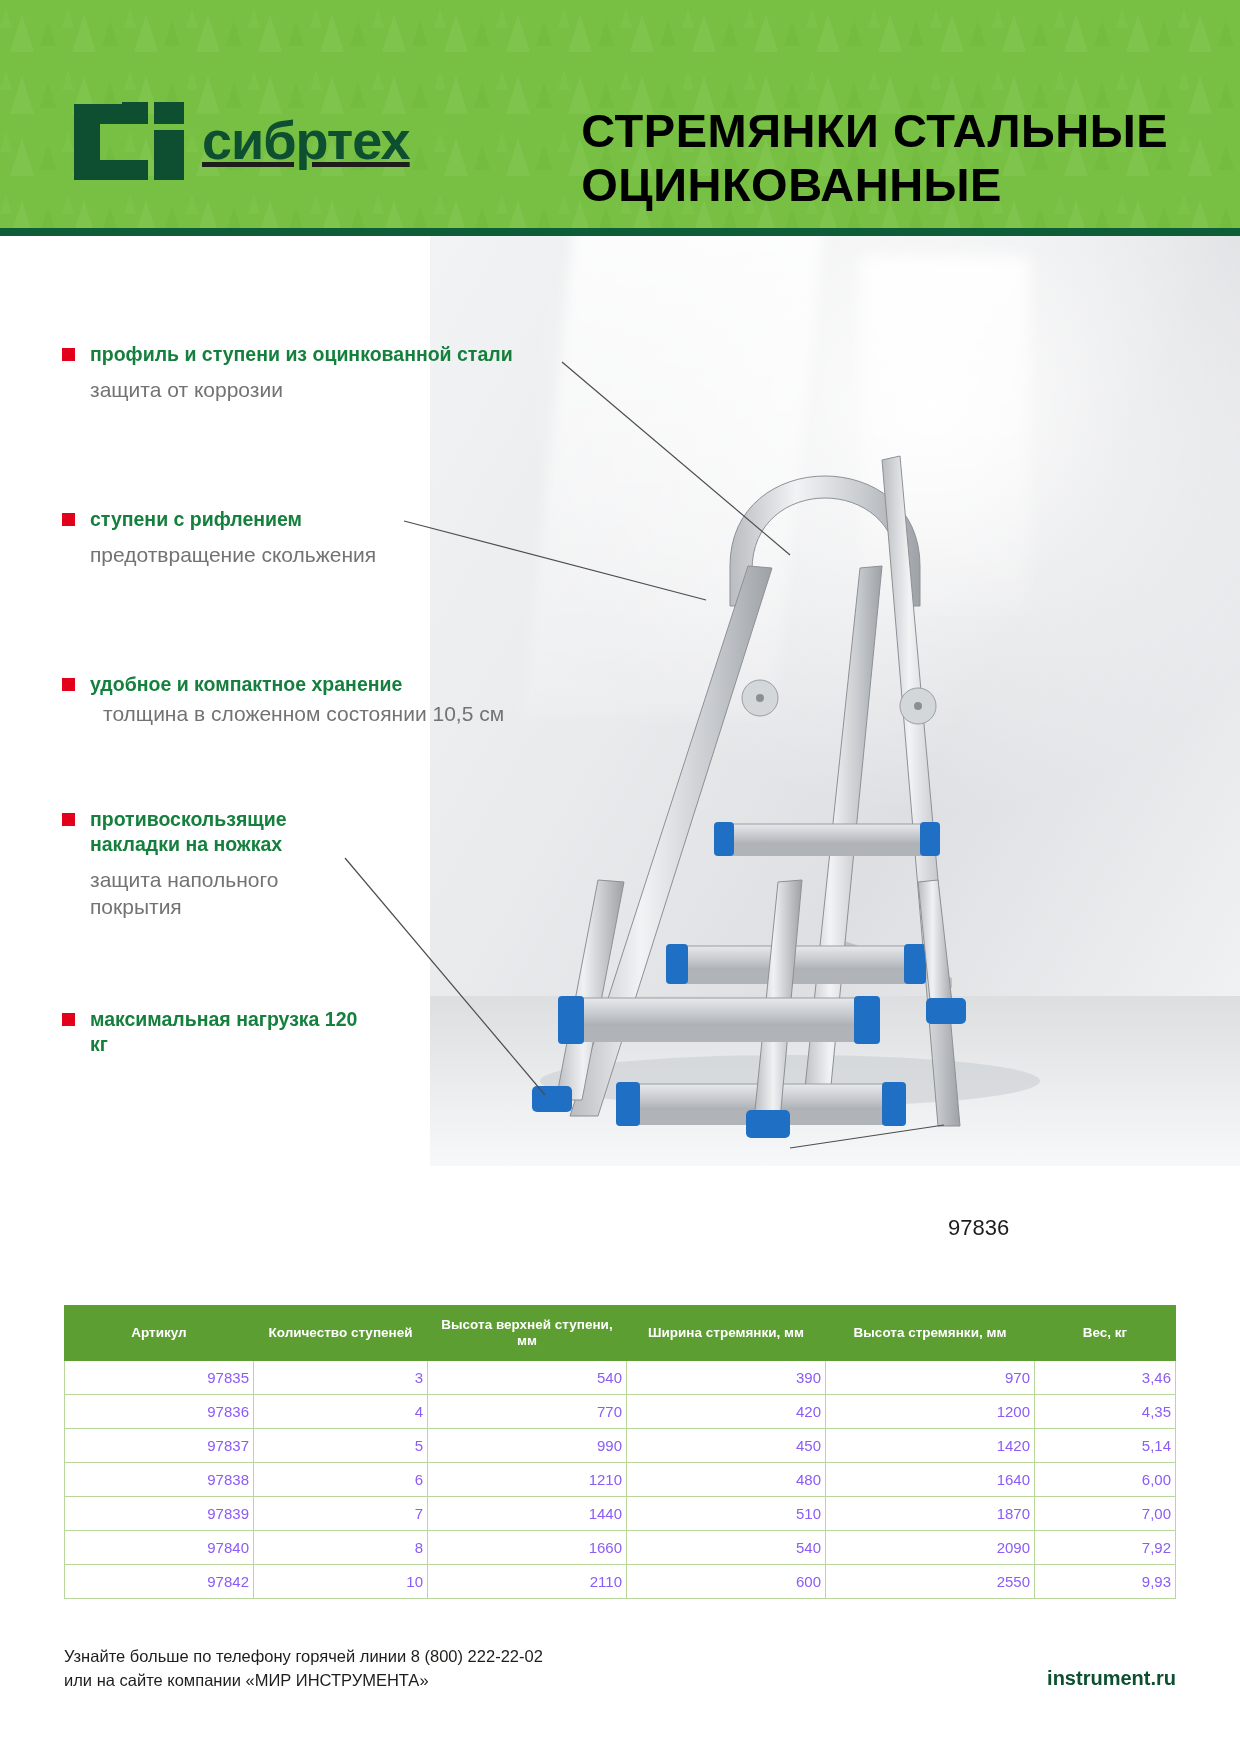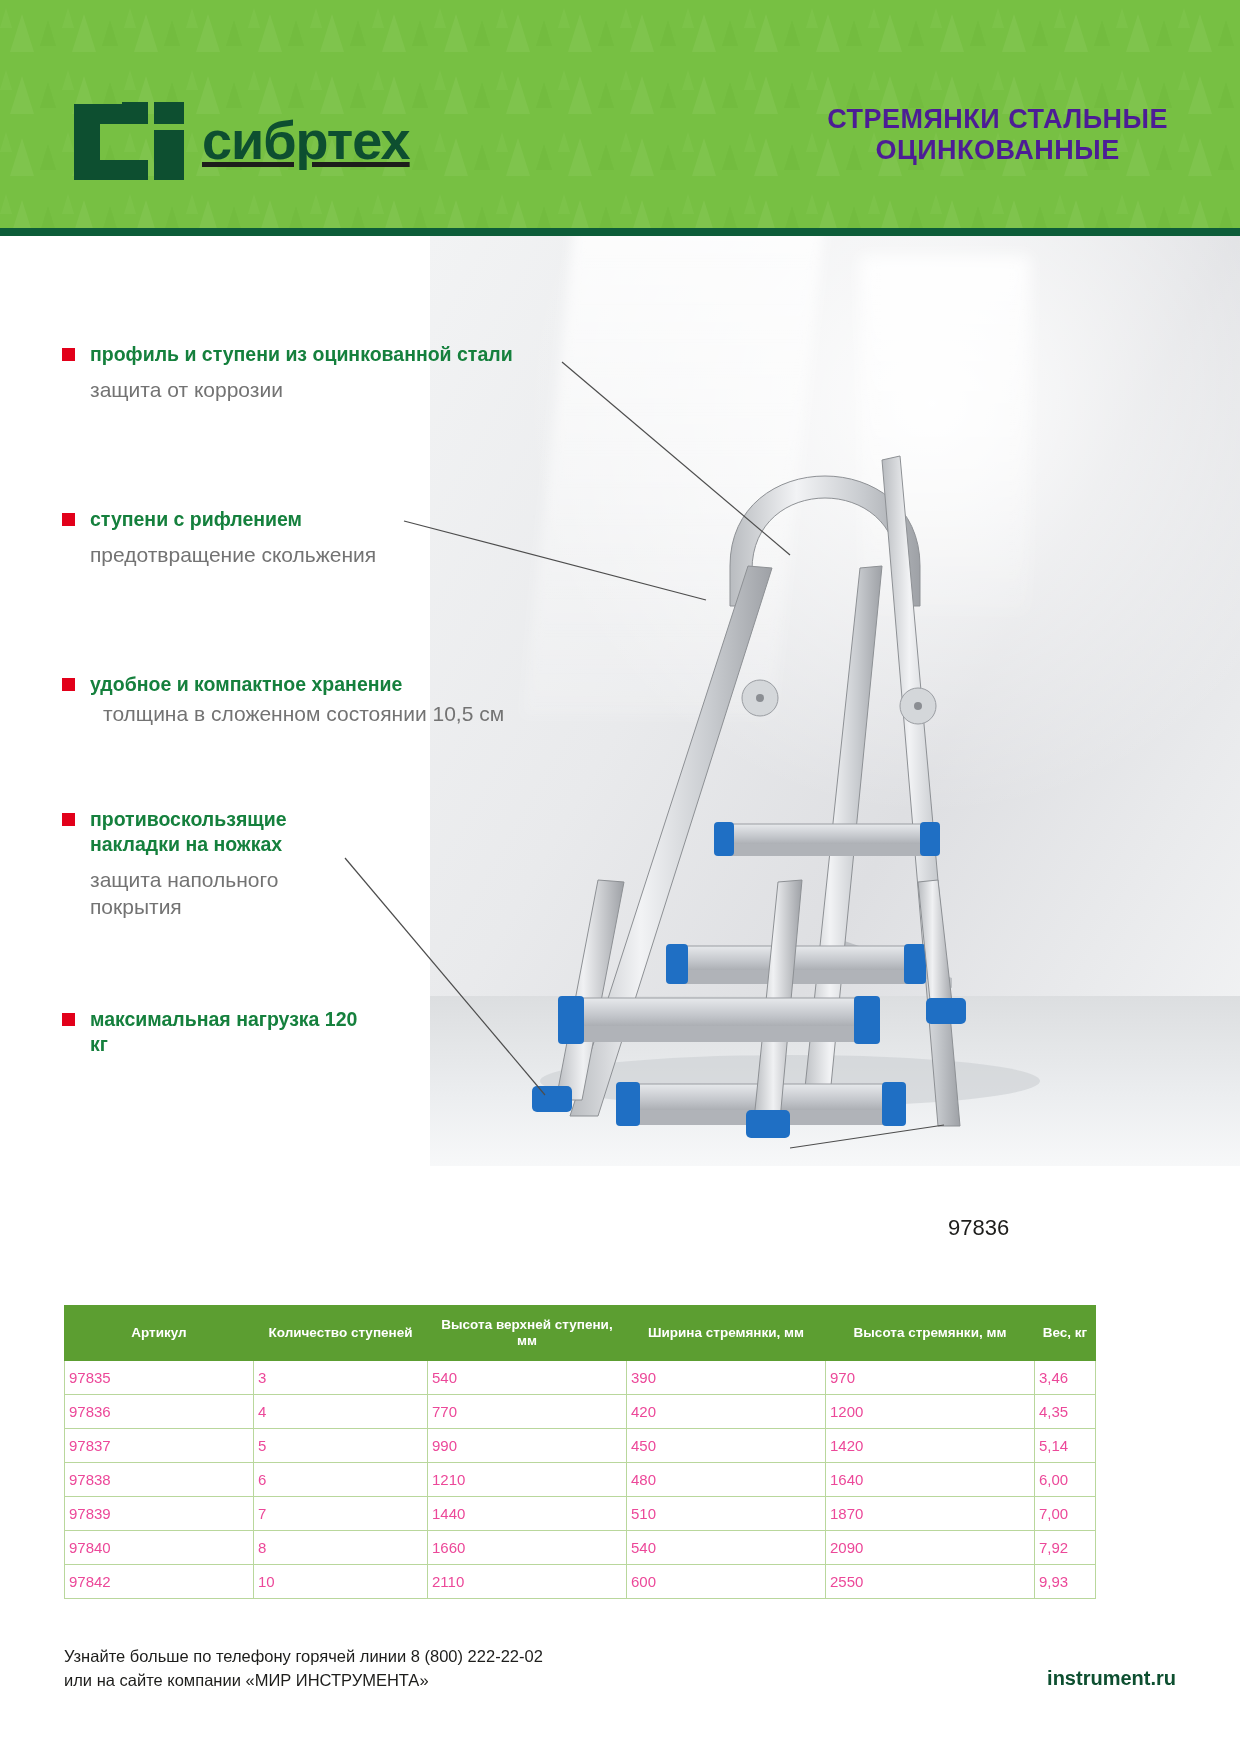--- a/index.html
+++ b/index.html
@@ -56,23 +56,23 @@
     font-weight: bold;
     color: #0d4f30;
     letter-spacing: -1px;
     line-height: 1;
     margin-bottom: 4px;
   }
   .header-title {
     position: absolute;
     right: 72px;
     top: 104px;
-    text-align: center;
-    color: #4c1d95;
-    font-size: 27px;
+    text-align: left;
+    color: #000000;
+    font-size: 47px;
     font-weight: bold;
     line-height: 1.15;
     letter-spacing: 0.5px;
   }
 
   
   .main {
     position: relative;
     width: 1240px;
     height: 930px;
@@ -174,39 +174,39 @@
 
   
   .table-wrap {
     position: absolute;
     left: 64px;
     top: 1305px;
     width: 1112px;
   }
   table {
     border-collapse: collapse;
-    width: 1032px;
+    width: 1112px;
     font-size: 15px;
   }
   thead th {
     background: #5c9e31;
     color: #ffffff;
     font-size: 13.5px;
     font-weight: bold;
     line-height: 1.2;
     padding: 11px 4px;
     border: 1px solid #5c9e31;
     text-align: center;
   }
   tbody td {
     border: 1px solid #b9d79c;
-    text-align: left;
+    text-align: right;
     padding: 8px 4px;
     font-size: 15px;
-    color: #ec4899;
+    color: #8b5cf6;
     background: #ffffff;
   }
   tbody tr:nth-child(odd) td {
     background: #ffffff;
   }
 
   
   .footer {
     position: absolute;
     left: 64px;

